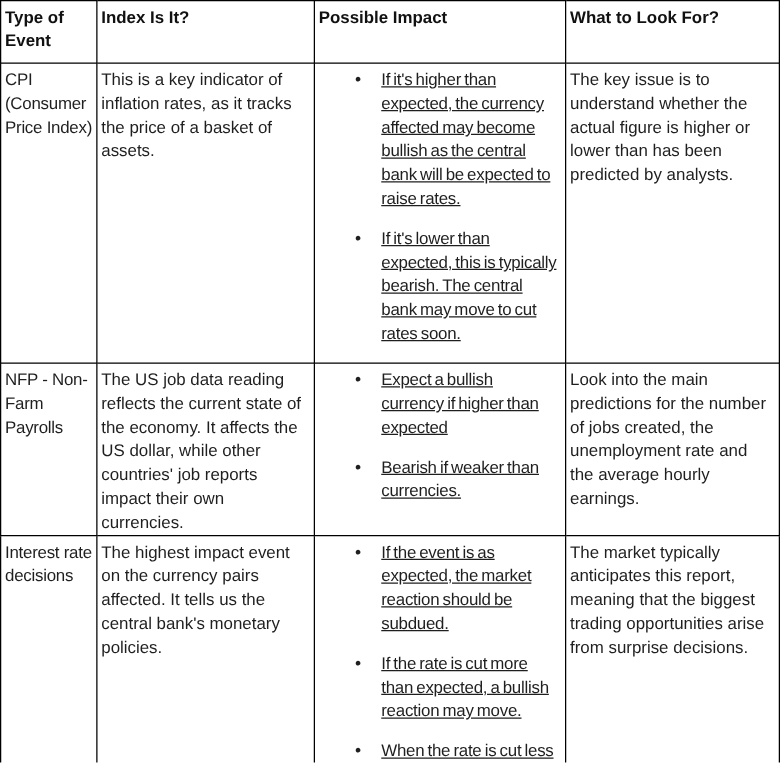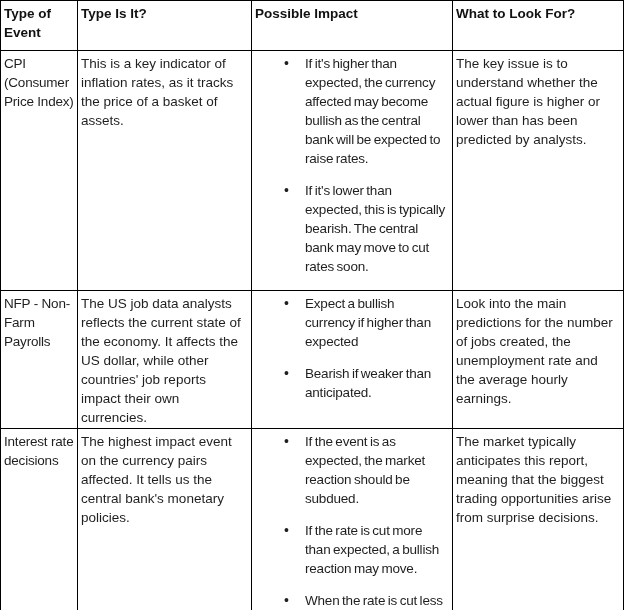--- a/index.html
+++ b/index.html
@@ -42,21 +42,21 @@
     font-weight: bold;
     color: #111111;
   }
   tr.r-header { height: 50px; }
   tr.r-cpi    { height: 229px; }
   tr.r-nfp    { height: 125px; margin-left: 19px; }
   tr.r-ir     { height: 199px; }
 
   td.col-event { letter-spacing: -0.2px; padding-left: 2px; padding-right: 1px; }
 
-  td.col-impact { padding-left: 0; padding-right: 0; }
+  td.col-impact { padding-left: 0; padding-right: 0; text-decoration: underline; }
   td.col-impact ul {
     margin: 0;
     padding: 0 2px 0 50px;
     list-style: none;
   }
   td.col-impact li {
     position: relative;
     margin: 0 0 13px 0;
     letter-spacing: -0.2px;
     word-spacing: -1px;
@@ -76,44 +76,44 @@
   <table class="events">
     <colgroup>
       <col style="width:77px">
       <col style="width:174px">
       <col style="width:201px">
       <col style="width:171px">
     </colgroup>
     <thead>
       <tr class="r-header">
         <th>Type of Event</th>
-        <th>Type Is It?</th>
+        <th>Index Is It?</th>
         <th>Possible Impact</th>
         <th>What to Look For?</th>
       </tr>
     </thead>
     <tbody>
       <tr class="r-cpi">
         <td class="col-event">CPI (Consumer Price Index)</td>
         <td class="col-what">This is a key indicator of inflation rates, as it tracks the price of a basket of assets.</td>
         <td class="col-impact">
           <ul>
             <li>If it's higher than expected, the currency affected may become bullish as the central bank will be expected to raise rates.</li>
             <li>If it's lower than expected, this is typically bearish. The central bank may move to cut rates soon.</li>
           </ul>
         </td>
         <td class="col-look">The key issue is to understand whether the actual figure is higher or lower than has been predicted by analysts.</td>
       </tr>
       <tr class="r-nfp">
         <td class="col-event">NFP - Non-Farm Payrolls</td>
-        <td class="col-what">The US job data analysts reflects the current state of the economy. It affects the US dollar, while other countries' job reports impact their own currencies.</td>
+        <td class="col-what">The US job data reading reflects the current state of the economy. It affects the US dollar, while other countries' job reports impact their own currencies.</td>
         <td class="col-impact">
           <ul>
             <li>Expect a bullish currency if higher than expected</li>
-            <li>Bearish if weaker than anticipated.</li>
+            <li>Bearish if weaker than currencies.</li>
           </ul>
         </td>
         <td class="col-look">Look into the main predictions for the number of jobs created, the unemployment rate and the average hourly earnings.</td>
       </tr>
       <tr class="r-ir">
         <td class="col-event">Interest rate decisions</td>
         <td class="col-what">The highest impact event on the currency pairs affected. It tells us the central bank's monetary policies.</td>
         <td class="col-impact">
           <ul>
             <li>If the event is as expected, the market reaction should be subdued.</li>

